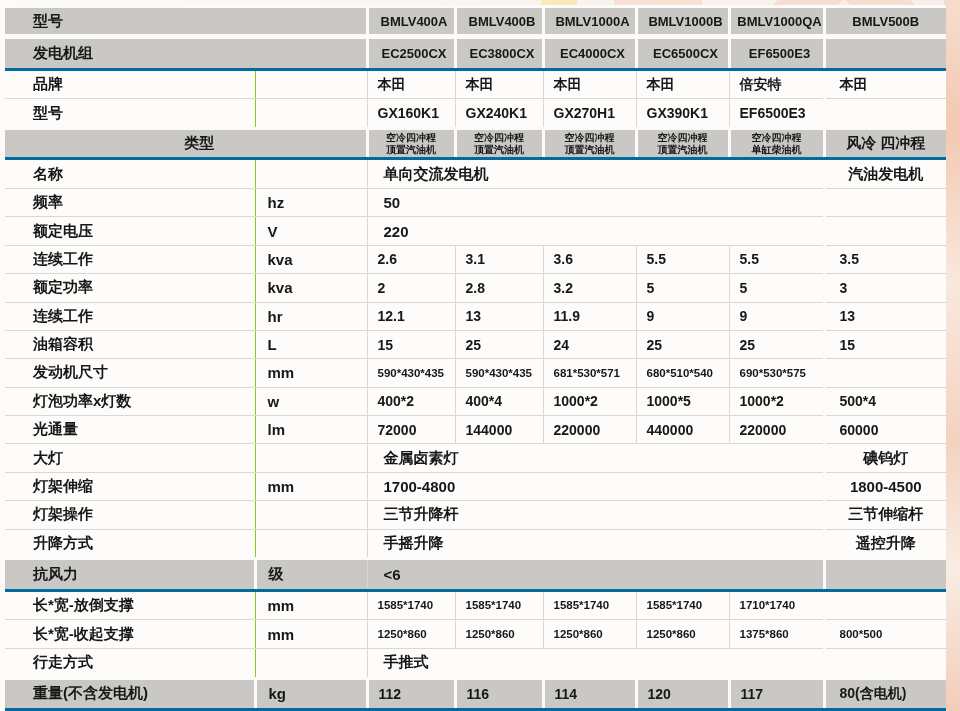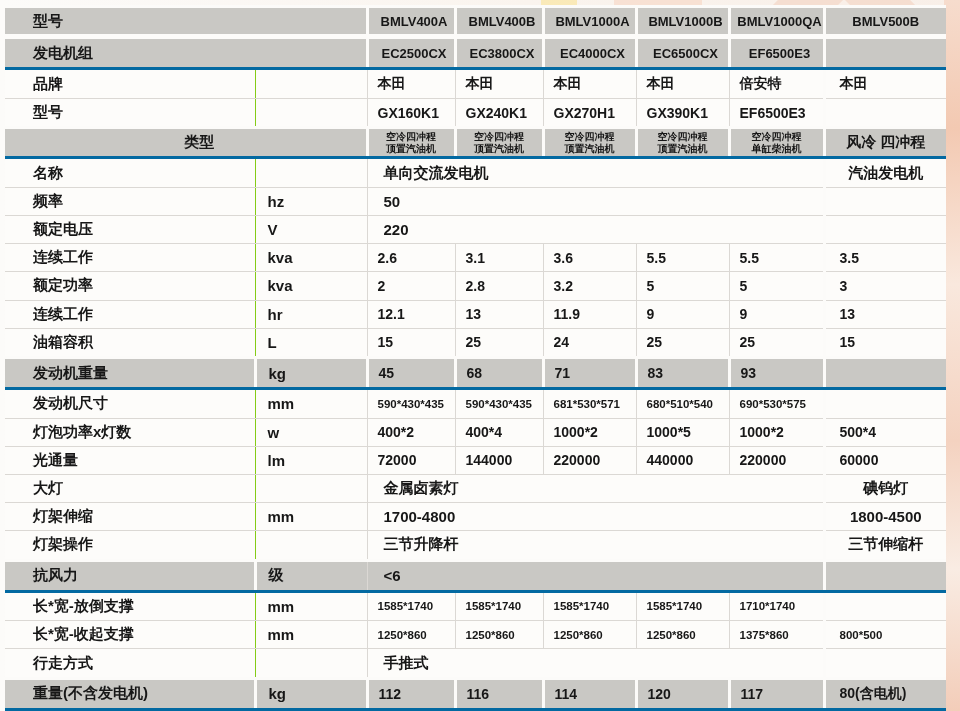--- a/index.html
+++ b/index.html
@@ -175,30 +175,20 @@
         <tr>
           <td class="lbl">油箱容积</td>
           <td class="unit">L</td>
           <td class="val">15</td>
           <td class="val">25</td>
           <td class="val">24</td>
           <td class="val">25</td>
           <td class="val">25</td>
           <td class="val last">15</td>
         </tr>
-        <tr class="gray">
-          <td class="lbl">发动机重量</td>
-          <td class="unit">kg</td>
-          <td class="val">45</td>
-          <td class="val">68</td>
-          <td class="val">71</td>
-          <td class="val">83</td>
-          <td class="val">93</td>
-          <td class="val last"></td>
-        </tr>
         <tr>
           <td class="lbl">发动机尺寸</td>
           <td class="unit">mm</td>
           <td class="val small">590*430*435</td>
           <td class="val small">590*430*435</td>
           <td class="val small">681*530*571</td>
           <td class="val small">680*510*540</td>
           <td class="val small">690*530*575</td>
           <td class="val last small"></td>
         </tr>
@@ -232,20 +222,26 @@
           <td class="lbl">灯架伸缩</td>
           <td class="unit">mm</td>
           <td class="span" colspan="5">1700-4800</td>
           <td class="lastc">1800-4500</td>
         </tr>
         <tr>
           <td class="lbl">灯架操作</td>
           <td class="unit"></td>
           <td class="span" colspan="5">三节升降杆</td>
           <td class="lastc">三节伸缩杆</td>
+        </tr>
+        <tr>
+          <td class="lbl">升降方式</td>
+          <td class="unit"></td>
+          <td class="span" colspan="5">手摇升降</td>
+          <td class="lastc">遥控升降</td>
         </tr>
         <tr class="gray">
           <td class="lbl">抗风力</td>
           <td class="unit">级</td>
           <td class="span" colspan="5">&lt;6</td>
           <td class="lastc"></td>
         </tr>
         <tr>
           <td class="lbl">长*宽-放倒支撑</td>
           <td class="unit">mm</td>

